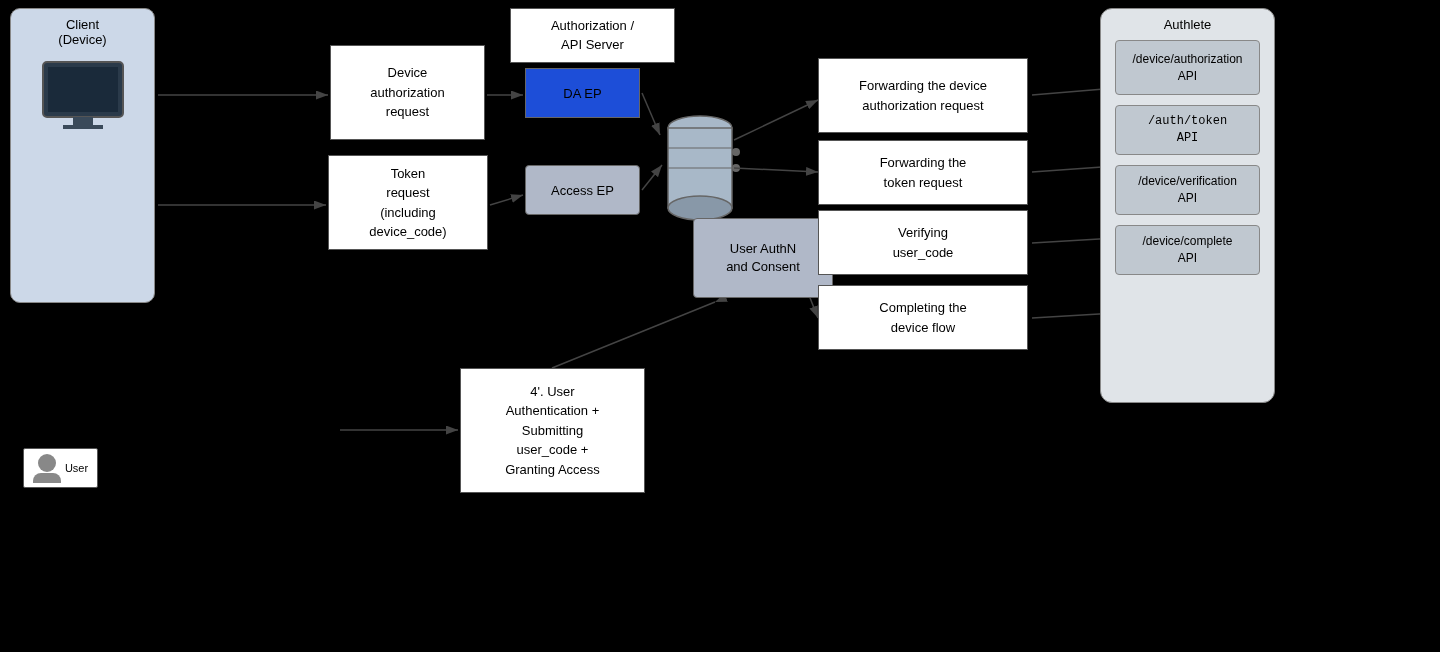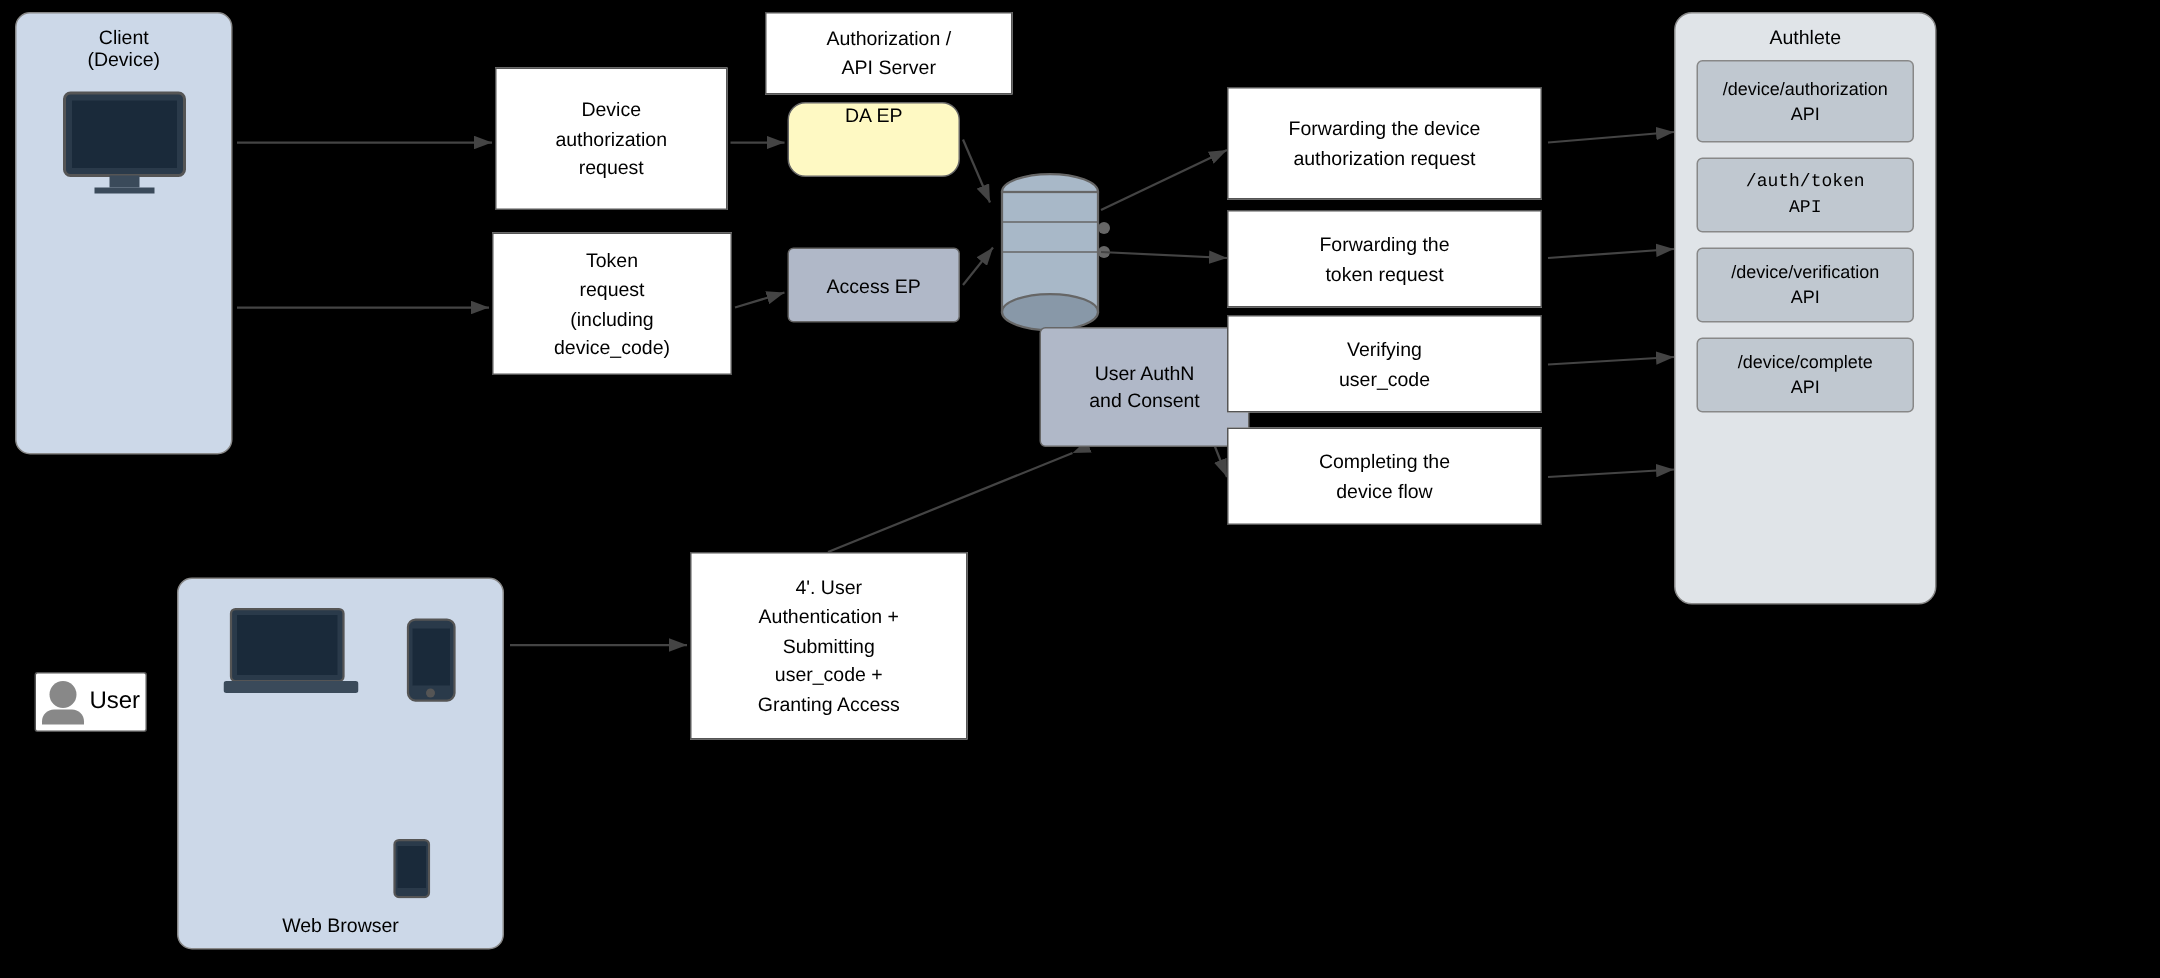--- a/index.html
+++ b/index.html
@@ -99,21 +99,21 @@
       <rect x="35" y="60" width="20" height="8" fill="#3a4a5a"></rect>
       <rect x="25" y="68" width="40" height="4" fill="#3a4a5a"></rect>
     </svg>
   </div>
 
   <div style="position:absolute; left:510px; top:8px; width:165px; height:55px; background:#fff; border:1.5px solid #555; display:flex; align-items:center; justify-content:center; text-align:center; line-height:1.4;">
     <span style="white-space:pre; font-size:13px;">Authorization /
 API Server</span>
   </div>
 
-  <div style="position:absolute; left:525px; top:68px; width:115px; height:50px; background:#fef9c3; border:1.5px solid #666; border-radius:12px; display:flex; justify-content:center; text-align:center;">
+  <div style="position:absolute; left:525px; top:68px; width:115px; height:50px; background:#1d4ed8; border:1.5px solid #666; border-radius:0; display:flex; align-items:center; justify-content:center; text-align:center;">
     <span style="font-size:13px; font-weight:500;">DA EP</span>
   </div>
 
   <div style="position:absolute; left:525px; top:165px; width:115px; height:50px; background:#b0b8c8; border:1.5px solid #666; border-radius:4px; display:flex; align-items:center; justify-content:center; text-align:center;">
     <span style="font-size:13px; font-weight:500;">Access EP</span>
   </div>
 
   <div style="position:absolute; left:693px; top:218px; width:140px; height:80px; background:#b0b8c8; border:1.5px solid #666; border-radius:4px; display:flex; align-items:center; justify-content:center; text-align:center; line-height:1.4;">
     <span style="font-size:13px; font-weight:500;">User AuthN<br>and Consent</span>
   </div>
@@ -135,21 +135,21 @@
   </div>
 
   <div style="position:absolute; left:818px; top:285px; width:210px; height:65px; background:#fff; border:1.5px solid #555; display:flex; align-items:center; justify-content:center; text-align:center; line-height:1.5;">
     <span style="font-size:13px;">Completing the<br>device flow</span>
   </div>
 
   <div style="position:absolute; left:818px; top:210px; width:210px; height:65px; background:#fff; border:1.5px solid #555; display:flex; align-items:center; justify-content:center; text-align:center; line-height:1.5;">
     <span style="font-size:13px;">Verifying<br>user_code</span>
   </div>
 
-  <div style="position:absolute; left:1100px; top:8px; width:175px; height:395px; background:#e0e4e8; border:1.5px solid #888; border-radius:12px; display:flex; flex-direction:column; align-items:center; justify-content:flex-start; padding-top:8px;margin-left:16px;">
+  <div style="position:absolute; left:1100px; top:8px; width:175px; height:395px; background:#e0e4e8; border:1.5px solid #888; border-radius:12px; display:flex; flex-direction:column; align-items:center; justify-content:flex-start; padding-top:8px;">
     <span style="font-size:13px; font-weight:500; margin-bottom:8px;">Authlete</span>
 
     <div style="width:145px; min-height:55px; background:#c0c8d0; border:1.5px solid #888; border-radius:4px; display:flex; align-items:center; justify-content:center; text-align:center; margin-bottom:10px; line-height:1.4;">
       <span style="font-size:12px;">/device/authorization<br>API</span>
     </div>
 
     <div style="width:145px; min-height:50px; background:#c0c8d0; border:1.5px solid #888; border-radius:4px; display:flex; align-items:center; justify-content:center; text-align:center; margin-bottom:10px; line-height:1.4;">
       <span style="font-size:12px;font-family:Liberation Mono, monospace;">/auth/token<br>API</span>
     </div>
 
@@ -159,46 +159,23 @@
 
     <div style="width:145px; min-height:50px; background:#c0c8d0; border:1.5px solid #888; border-radius:4px; display:flex; align-items:center; justify-content:center; text-align:center; line-height:1.4;">
       <span style="font-size:12px;">/device/complete<br>API</span>
     </div>
   </div>
 
   <div style="position:absolute; left:460px; top:368px; width:185px; height:125px; background:#fff; border:1.5px solid #555; display:flex; align-items:center; justify-content:center; text-align:center; line-height:1.5;">
     <span style="font-size:13px;">4'. User<br>Authentication +<br>Submitting<br>user_code +<br>Granting Access</span>
   </div>
 
-  <div style="position:absolute; left:118px; top:385px; width:218px; height:248px; background:#ccd8e8; border:1.5px solid #888; border-radius:10px; display:flex; flex-direction:column; align-items:center; justify-content:flex-end; padding-bottom:8px;">
-
-    <div style="flex:1; display:flex; align-items:center; justify-content:center; position:relative; width:100%;">
-
-      <svg width="90" height="70" viewBox="0 0 90 70" style="position:absolute; left:30px; top:15px;">
-        <rect x="5" y="5" width="75" height="48" rx="3" fill="#2a3a4a" stroke="#555" stroke-width="1.5"></rect>
-        <rect x="9" y="9" width="67" height="40" fill="#1a2a3a"></rect>
-        <rect x="0" y="53" width="90" height="8" rx="2" fill="#3a4a5a"></rect>
-      </svg>
-
-      <svg width="35" height="58" viewBox="0 0 35 58" style="position:absolute; right:30px; top:25px;">
-        <rect x="2" y="2" width="31" height="54" rx="5" fill="#2a3a4a" stroke="#555" stroke-width="1.5"></rect>
-        <rect x="5" y="8" width="25" height="38" fill="#1a2a3a"></rect>
-        <circle cx="17" cy="51" r="3" fill="#555"></circle>
-      </svg>
-
-      <svg width="25" height="40" viewBox="0 0 25 40" style="position:absolute; right:48px; bottom:10px;">
-        <rect x="1" y="1" width="23" height="38" rx="3" fill="#2a3a4a" stroke="#555" stroke-width="1.5"></rect>
-        <rect x="3" y="5" width="19" height="28" fill="#1a2a3a"></rect>
-      </svg>
-    </div>
-    <span style="font-size:13px; font-weight:500; text-align:center;">Web Browser</span>
-  </div>
 
   <div style="position:absolute; left:23px; top:448px; width:75px; height:40px; background:#fff; border:1.5px solid #555; display:flex; align-items:center; justify-content:center; text-align:center; border-radius:2px;">
     <div style="display:flex; flex-direction:column; align-items:center;">
 
       <div style="width:18px; height:18px; background:#888; border-radius:50%; margin-bottom:1px;"></div>
       <div style="width:28px; height:10px; background:#888; border-radius:8px 8px 0 0;"></div>
     </div>
-    <span style="font-size:16px; margin-left:4px;">User</span>
+    <span style="font-size:11px; margin-left:4px;">User</span>
   </div>
 
 </div>
 
 </body></html>

